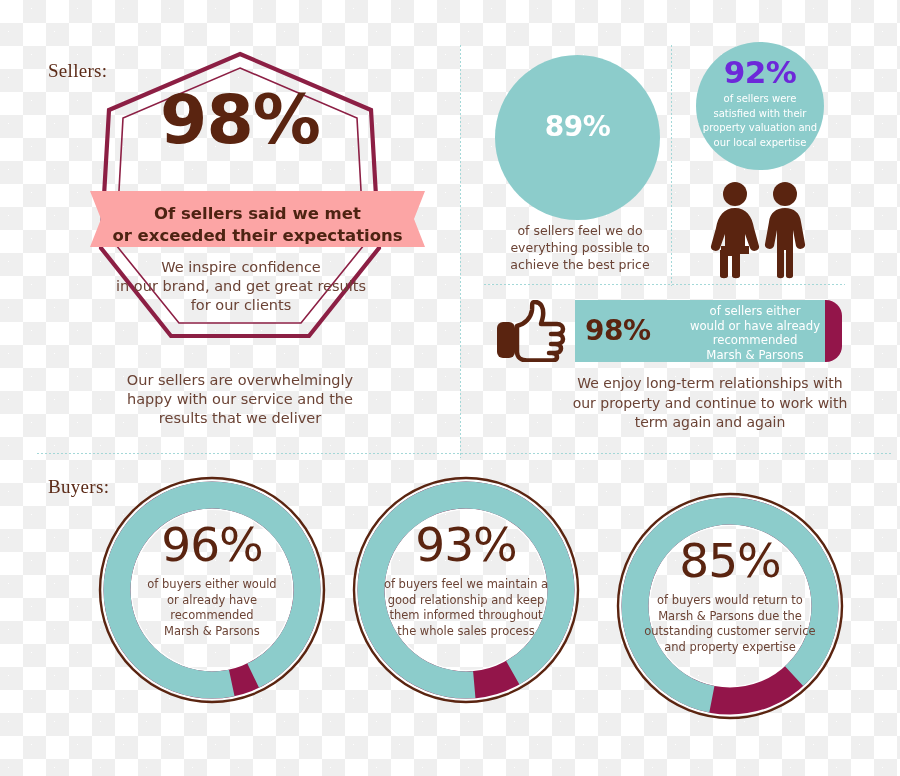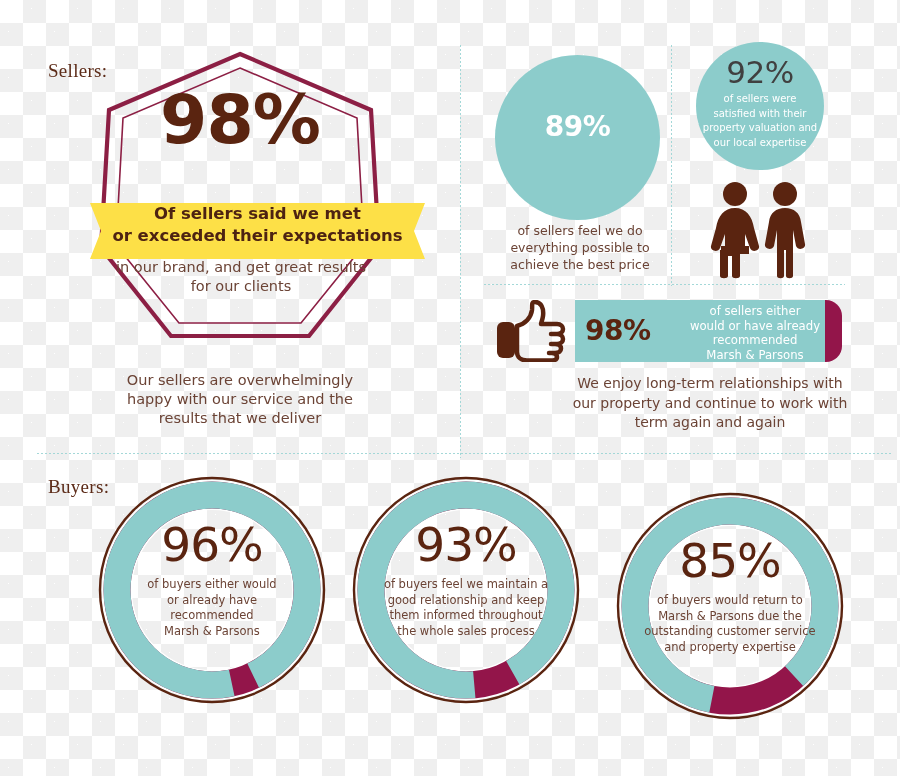--- a/index.html
+++ b/index.html
@@ -46,23 +46,23 @@
   }
 
   
   #sellers-badge{position:absolute;left:95px;top:48px;width:290px;height:300px;}
   #sellers-badge svg{position:absolute;left:0;top:0;}
   .badge-pct{
     position:absolute;left:0;top:38px;width:290px;text-align:center;
     font-size:68px;line-height:68px;letter-spacing:-1px;
   }
   #sellers-ribbon{
-    position:absolute;left:-5px;top:155px;width:335px;height:56px;
-    background:#fde047;
-    display:flex;align-items:flex-start;justify-content:center;
+    position:absolute;left:-5px;top:143px;width:335px;height:56px;
+    background:#fca5a5;
+    display:flex;align-items:flex-end;justify-content:center;
     -webkit-clip-path:polygon(0 0, 100% 0, 100% 100%, 0 100%, 10px 50%);
     clip-path:polygon(
       0% 0%, 100% 0%, calc(100% - 11px) 50%, 100% 100%,
       0% 100%, 11px 50%);
   }
   #sellers-ribbon .rtxt{
     color:#4d2312;font-size:16.5px;line-height:22px;font-weight:bold;text-align:center;
     font-family:"DejaVu Sans", sans-serif;
   }
   #badge-sub{
@@ -81,21 +81,21 @@
     color:#ffffff;font-size:28px;font-weight:bold;letter-spacing:-.5px;
   }
 
   
   #circle92{
     position:absolute;left:696px;top:42px;width:128px;height:128px;border-radius:50%;
     background:#8ccccb;
   }
   #circle92 .big{
     position:absolute;left:0;top:12px;width:128px;text-align:center;
-    font-size:31px;font-weight:normal;color:#404040;letter-spacing:-.5px;
+    font-size:31px;font-weight:bold;color:#6d28d9;letter-spacing:-.5px;
   }
   #circle92 .small{
     position:absolute;left:2px;top:50px;width:124px;text-align:center;
     color:#ffffff;font-size:10px;line-height:14.5px;
   }
 
   
   #thumb-banner{
     position:absolute;left:575px;top:300px;width:268px;height:62px;
   }
@@ -147,20 +147,21 @@
     <div class="badge-pct pct-brown">98%</div>
 
     <div id="sellers-ribbon">
       <div class="rtxt">
         <div>Of sellers said we met</div>
         <div>or exceeded their expectations</div>
       </div>
     </div>
 
     <div id="badge-sub">
+      <div>We inspire confidence</div>
       <div>in our brand, and get great results</div>
       <div>for our clients</div>
     </div>
   </div>
 
   <div class="body-txt" style="left:110px;top:371px;width:260px;">
     <div>Our sellers are overwhelmingly</div>
     <div>happy with our service and the</div>
     <div>results that we deliver</div>
   </div>

